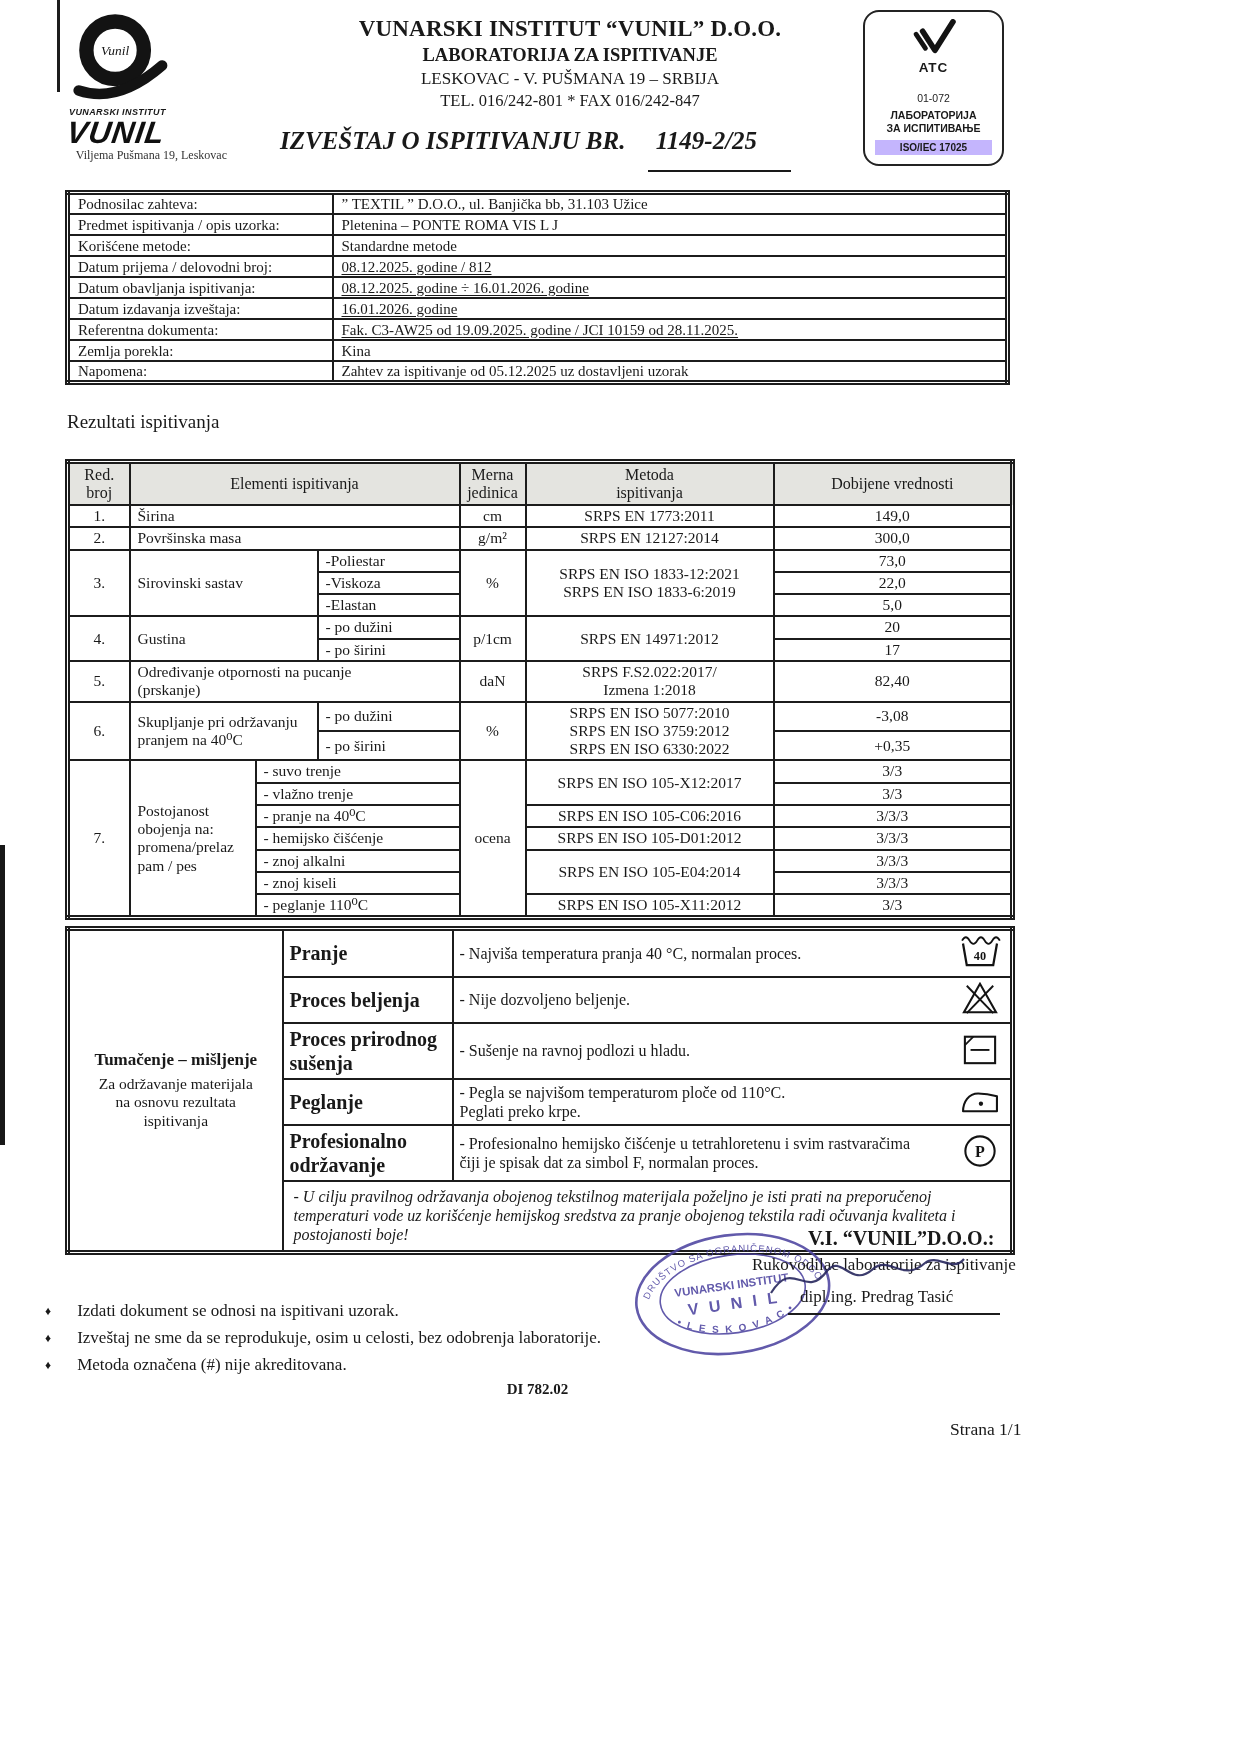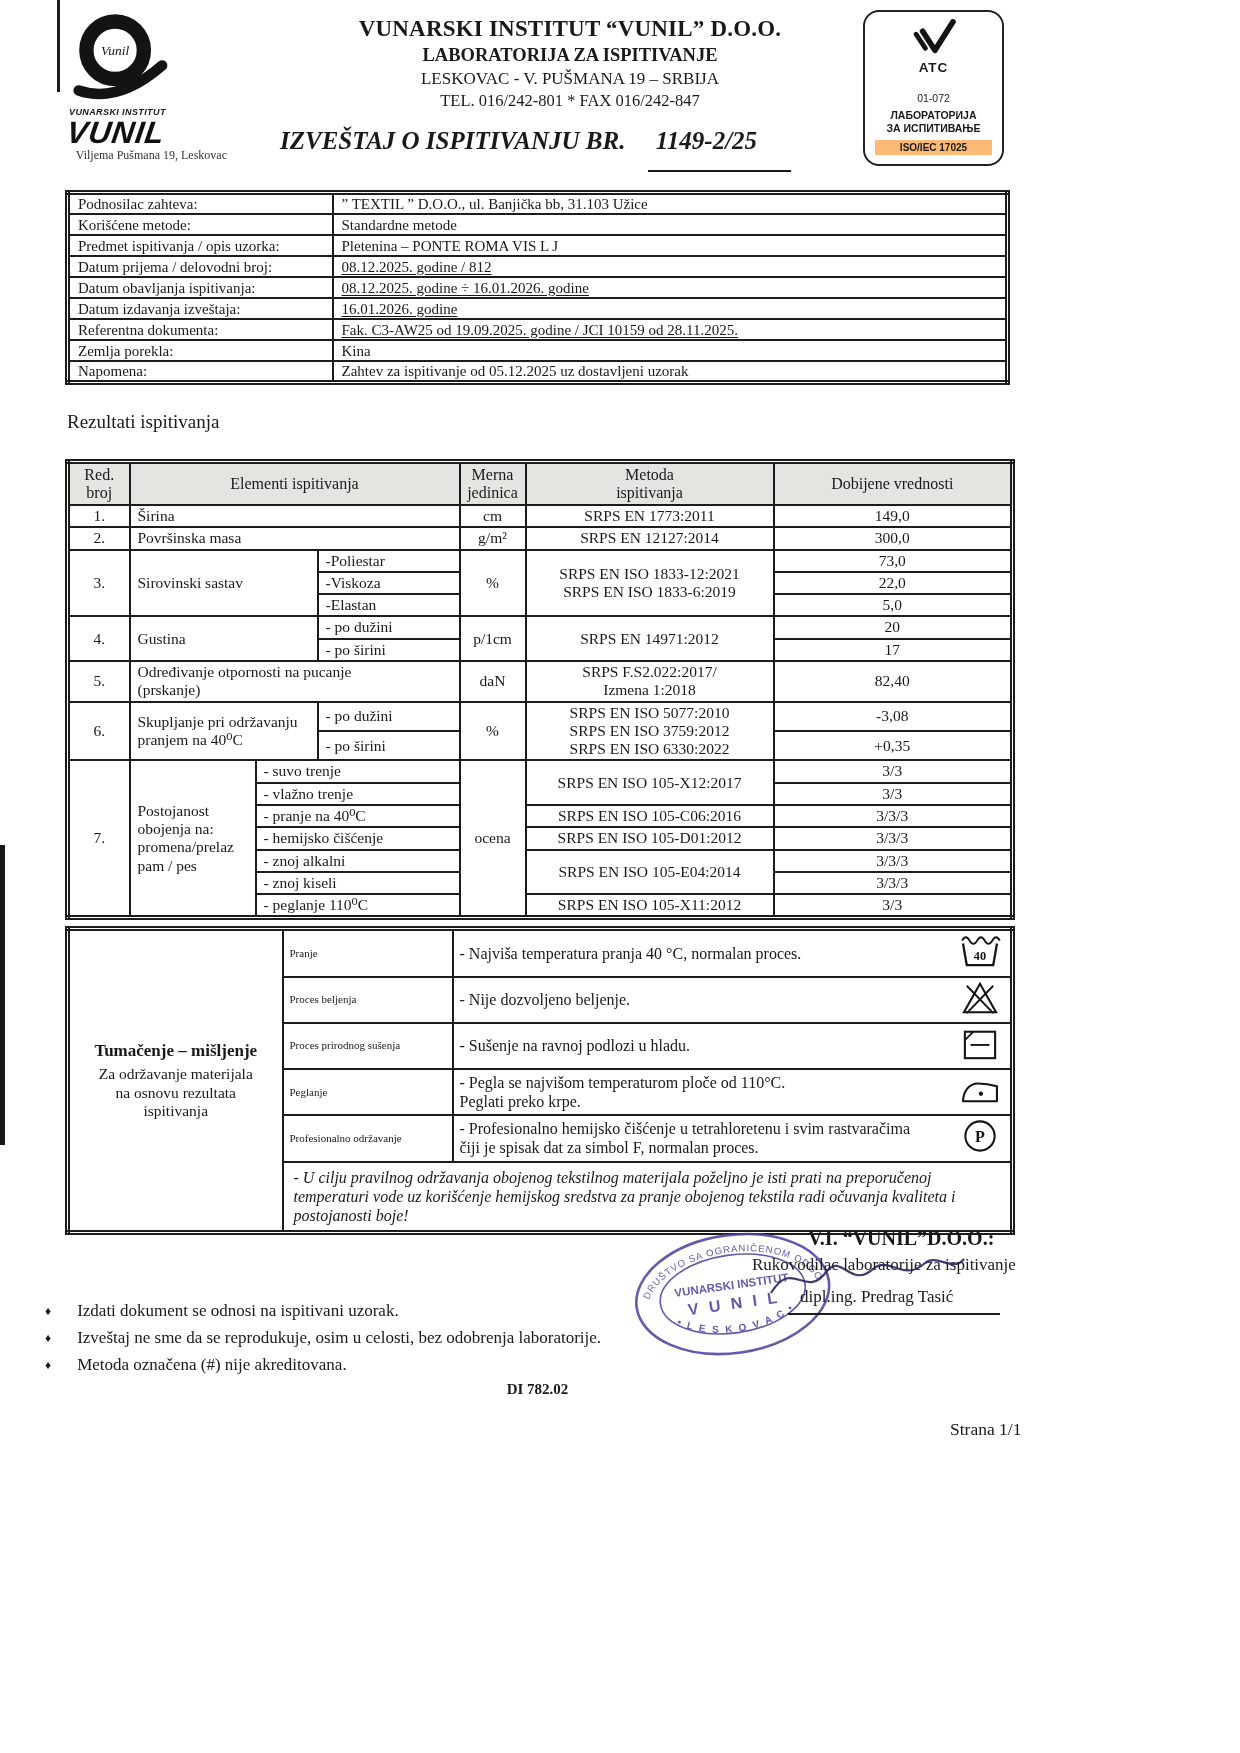--- a/index.html
+++ b/index.html
@@ -34,21 +34,21 @@
   .haddr { font-size:17px; margin-top:3px; }
   .hphone{ font-size:16.5px; margin-top:2px; }
 
   .title-line { position:absolute; left:215px; top:117px; width:680px; white-space:nowrap; font-size:25px; font-weight:bold; font-style:italic; }
   .report-no { display:inline-block; margin-left:16px; border-bottom:2.5px solid #191919; padding:0 34px 15px 8px; }
 
   .badge { position:absolute; left:798px; top:0; width:141px; height:156px; border:2.5px solid #232323; border-radius:16px; text-align:center; padding-top:7px; font-family:"Liberation Sans",sans-serif; background:#fff; }
   .badge-atc  { font-size:13.5px; font-weight:bold; letter-spacing:1px; margin-top:1px; }
   .badge-code { font-size:10.5px; margin-top:17px; color:#222; }
   .badge-lab  { font-size:10.5px; font-weight:bold; margin-top:5px; line-height:1.25; }
-  .badge-iso  { font-size:10px; font-weight:bold; margin:5px 10px 0 10px; background:#fdba74; padding:2px 0; }
+  .badge-iso  { font-size:10px; font-weight:bold; margin:5px 10px 0 10px; background:#c4b5fd; padding:2px 0; }
 
   
   .tbl { border-collapse:collapse; table-layout:fixed; width:945px; }
   .tbl td, .tbl th { border:2px solid #1c1c1c; }
   .tbl { border:5px double #1c1c1c; }
   .pre { white-space:pre-line; }
   .c { text-align:center; }
   .l { text-align:left; padding-left:7px !important; }
 
   
@@ -62,21 +62,21 @@
   .results-tbl { margin-top:26px; font-size:15.5px; }
   .results-tbl th { background:#e4e4e0; font-weight:normal; font-size:16px; height:40px; padding:2px 4px; vertical-align:middle; }
   .results-tbl td { padding:1px 5px; height:21px; line-height:1.18; vertical-align:middle; }
 
   
   .care-tbl { margin-top:6px; font-size:16px; }
   .care-tbl td { padding:3px 6px; vertical-align:middle; line-height:1.2; }
   .interp { text-align:center; vertical-align:middle; }
   .interp-title { font-weight:bold; font-size:17px; }
   .interp-sub { font-size:15.5px; margin-top:4px; }
-  .care-label { font-size:11px; }
+  .care-label { font-size:20px;font-weight:bold; }
   .care-desc { border-right:0 !important; font-size:16px; }
   .care-icon { border-left:0 !important; text-align:center; }
   .care-note { font-style:italic; padding:5px 10px !important; line-height:1.22; }
 
   
   .footer { position:absolute; left:0; top:1225px; width:1240px; height:300px; }
   .sig-company { position:absolute; left:808px; top:2px; font-size:20px; font-weight:bold; white-space:nowrap; }
   .sig-role { position:absolute; left:752px; top:30px; font-size:17px; white-space:nowrap; }
   .sig-name { position:absolute; left:800px; top:62px; font-size:17px; white-space:nowrap; }
   .sig-line { position:absolute; left:788px; top:88px; width:212px; border-top:2px solid #1c1c1c; }
@@ -138,26 +138,26 @@
       </div>
     </div>
 
     <table class="tbl info-tbl">
       <tbody>
         <tr>
           <td class="info-lbl">Podnosilac zahteva:</td>
           <td>” TEXTIL ” D.O.O., ul. Banjička bb, 31.103 Užice</td>
         </tr>
         <tr>
+          <td class="info-lbl">Predmet ispitivanja / opis uzorka:</td>
+          <td>Pletenina – PONTE ROMA VIS L J</td>
+        </tr>
+        <tr>
           <td class="info-lbl">Korišćene metode:</td>
           <td>Standardne metode</td>
-        </tr>
-        <tr>
-          <td class="info-lbl">Predmet ispitivanja / opis uzorka:</td>
-          <td>Pletenina – PONTE ROMA VIS L J</td>
         </tr>
         <tr>
           <td class="info-lbl">Datum prijema / delovodni broj:</td>
           <td class="u">08.12.2025.  godine    /         812</td>
         </tr>
         <tr>
           <td class="info-lbl">Datum obavljanja ispitivanja:</td>
           <td class="u">08.12.2025.  godine ÷ 16.01.2026.  godine</td>
         </tr>
         <tr>

